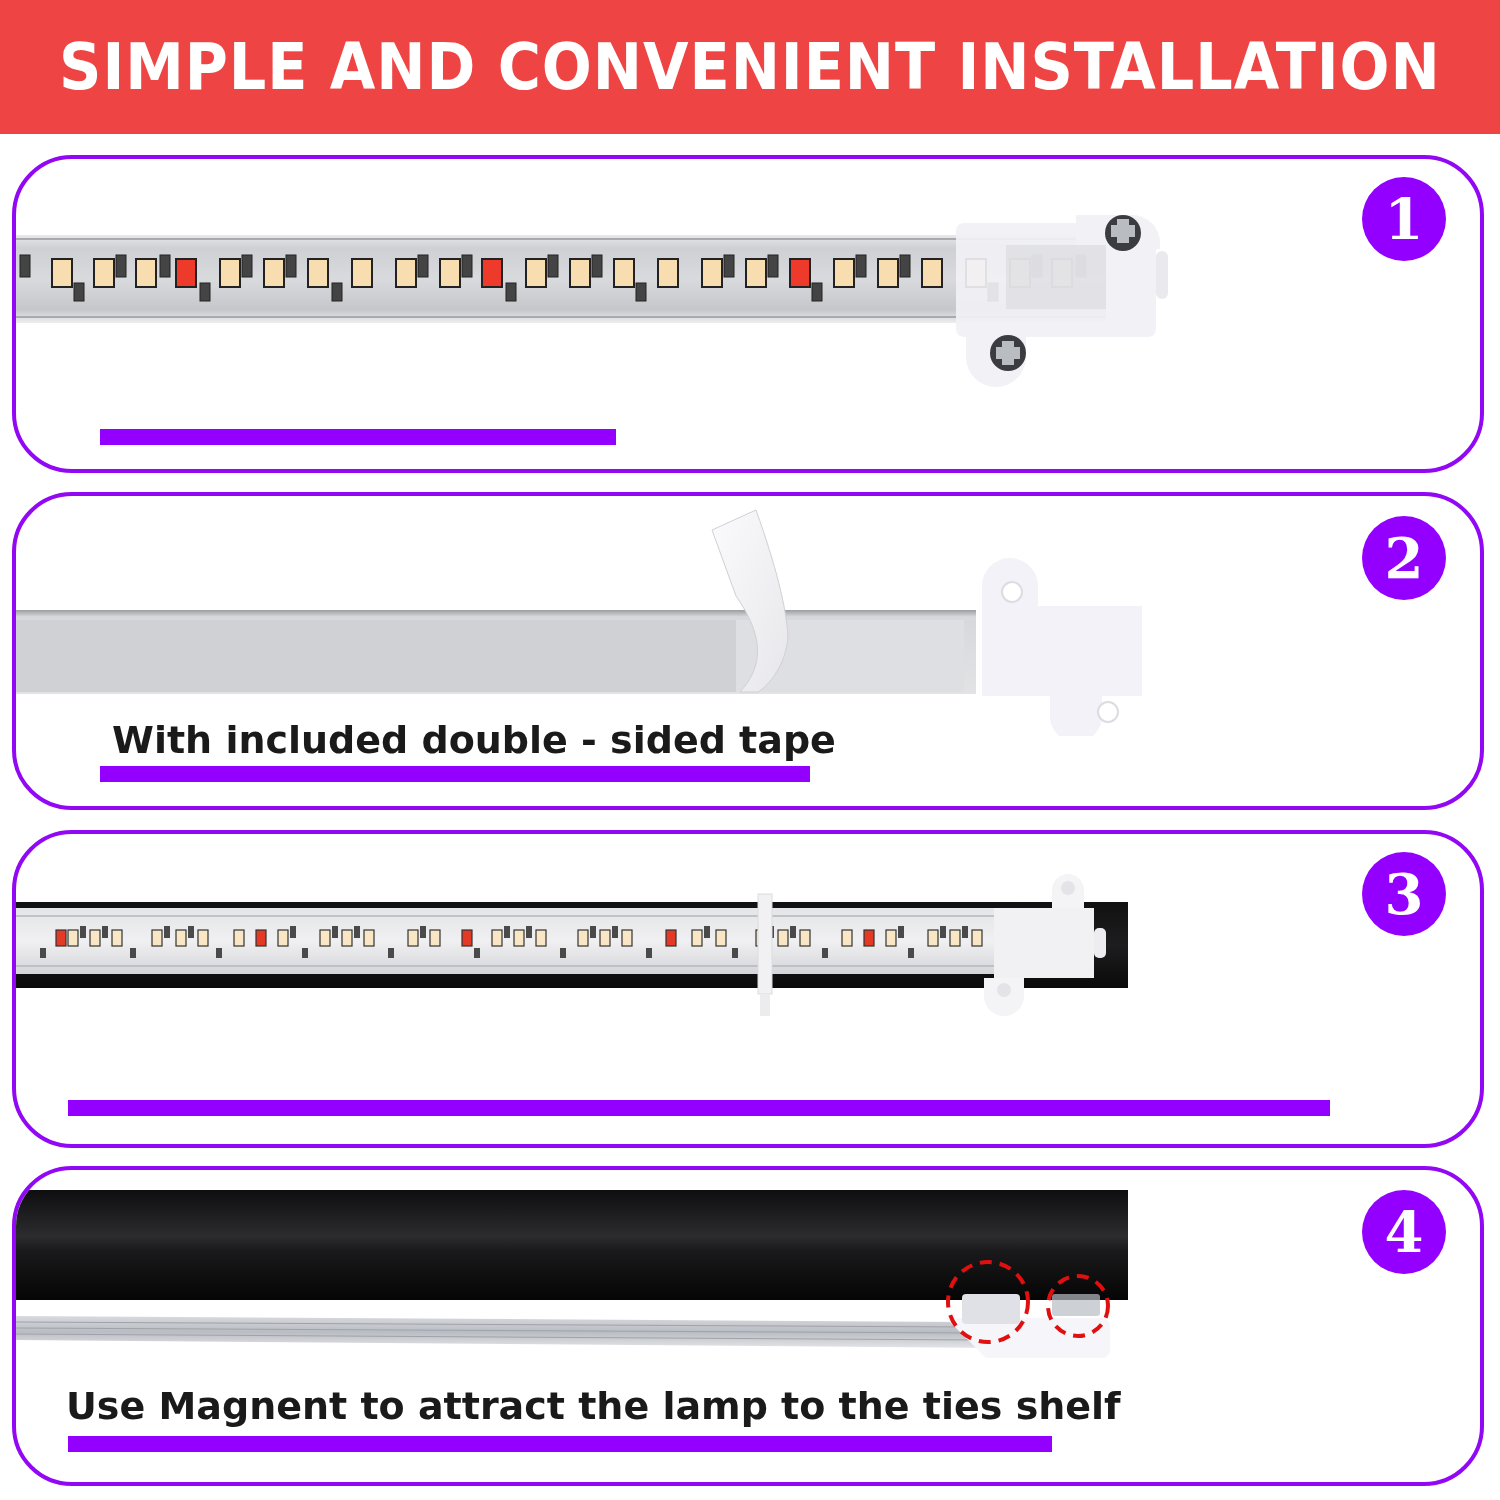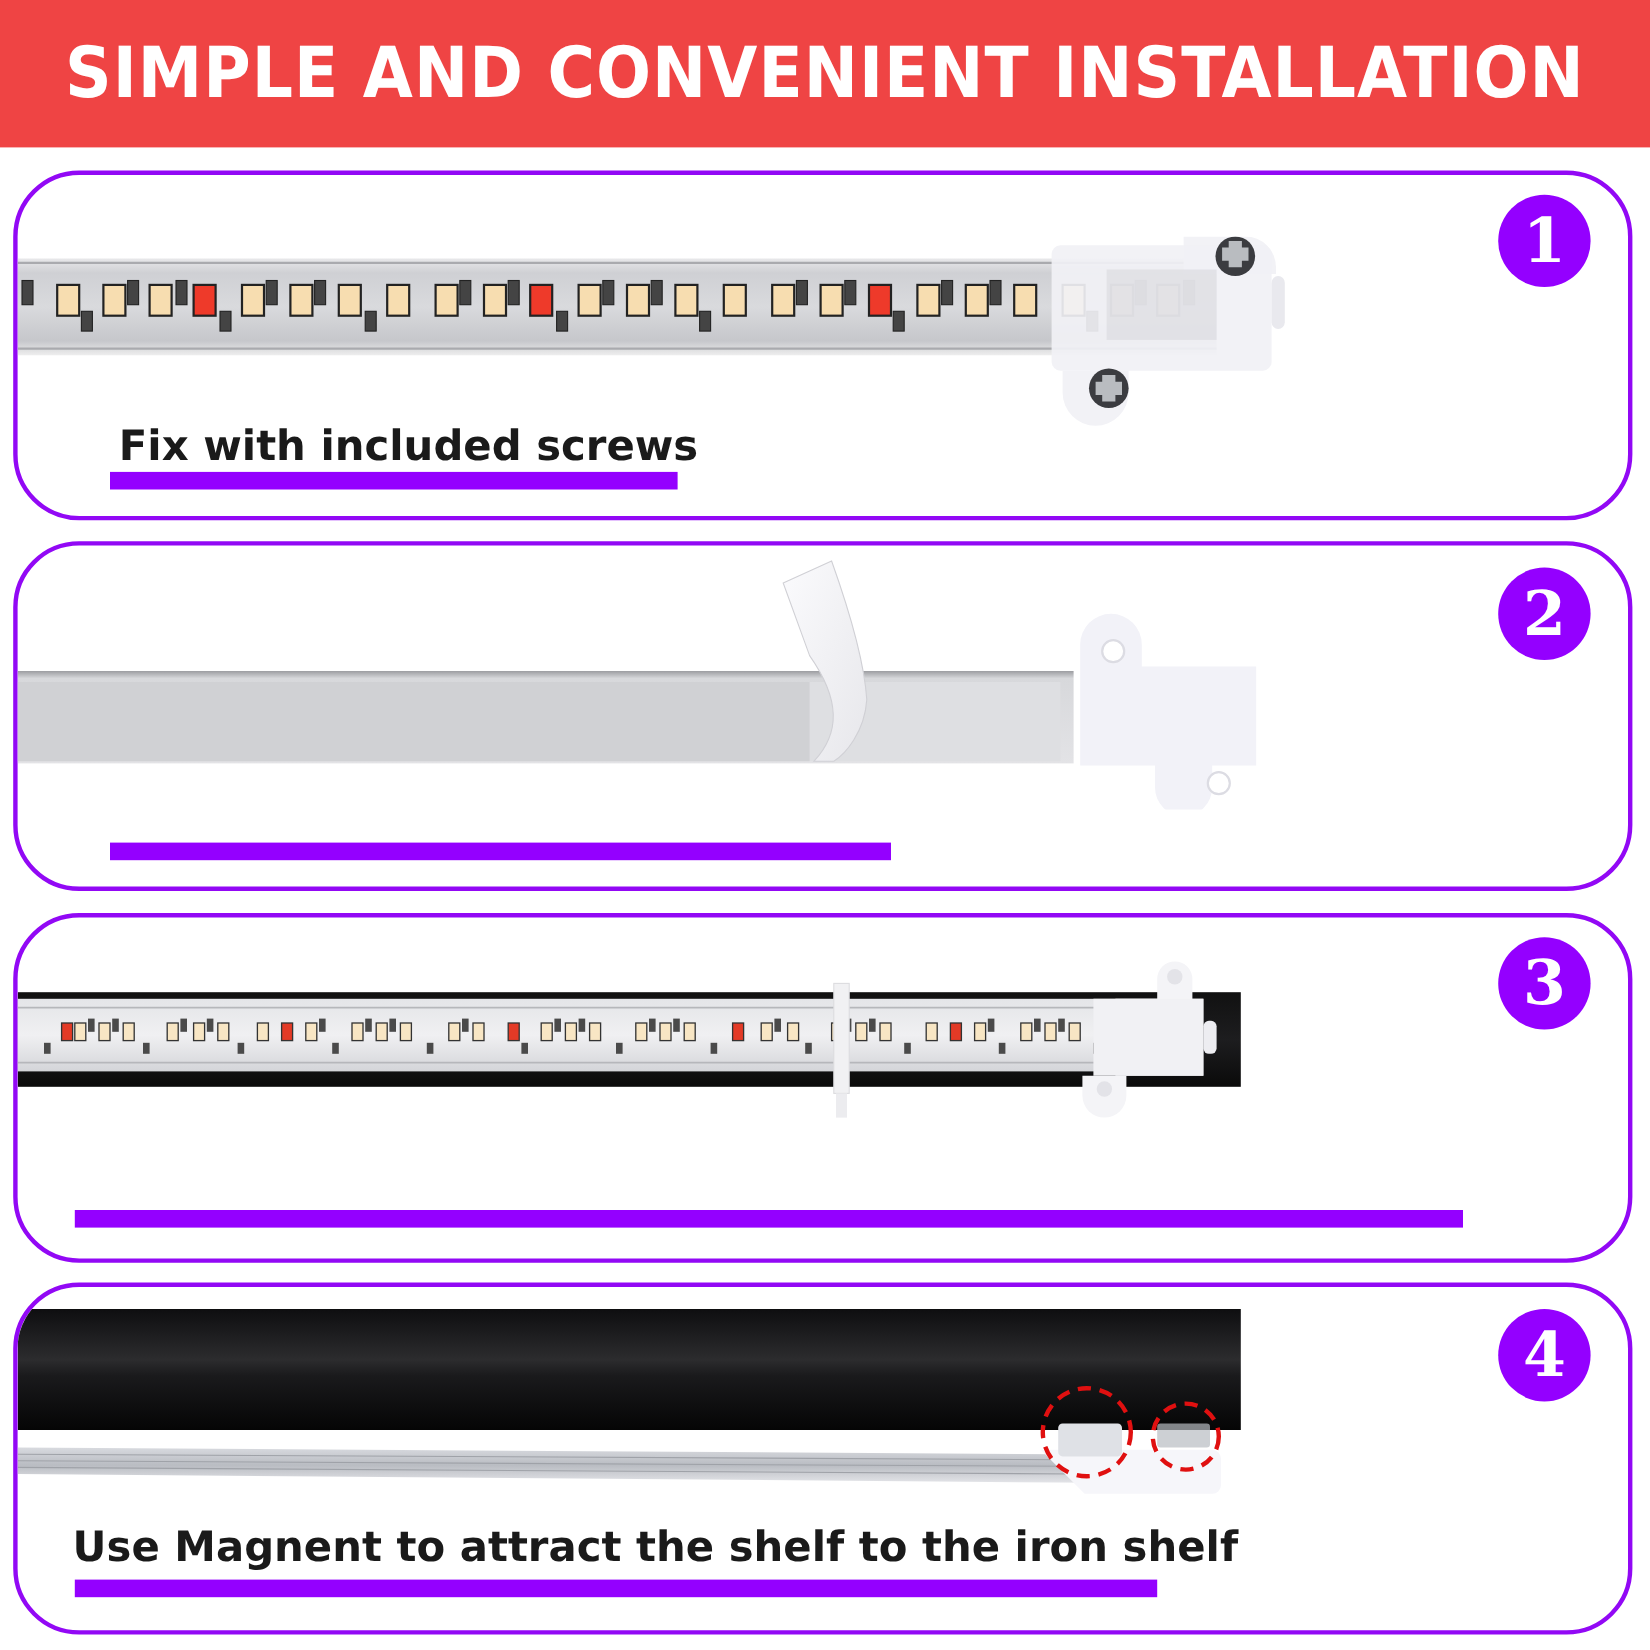--- a/index.html
+++ b/index.html
@@ -102,21 +102,20 @@
     <g>
       <circle cx="1107" cy="-8" r="18" fill="#3b3c40" transform="translate(0,26)"></circle>
       <path d="M1101 6 h12 v6 h6 v12 h-6 v6 h-12 v-6 h-6 v-12 h6z" fill="#b9bcc0" transform="translate(0,-2)"></path>
     </g>
     <g>
       <circle cx="992" cy="138" r="18" fill="#3b3c40"></circle>
       <path d="M986 126 h12 v6 h6 v12 h-6 v6 h-12 v-6 h-6 v-12 h6z" fill="#b9bcc0"></path>
     </g>
   </svg>
 
-  <span class="caption" style="left:92px;top:224px;font-size:38px;">Fix with included screws</span>
   <div class="underline" style="left:84px;top:270px;width:516px;"></div>
 </div>
 
 <div class="panel" style="top:492px;height:318px;">
   <div class="badge" style="top:20px;">2</div>
 
   <svg style="left:0;top:0;" width="1160" height="240" viewBox="0 0 1160 240">
     <defs>
       <linearGradient id="bar2" x1="0" y1="0" x2="0" y2="1">
         <stop offset="0" stop-color="#9c9da1"></stop>
@@ -133,20 +132,21 @@
     <rect x="0" y="124" width="720" height="72" fill="#bfc0c4" opacity="0.45"></rect>
     <path d="M696 34 L740 14 C760 70 770 110 772 140 C770 170 752 190 742 196 L724 196 C748 170 748 140 720 100 Z" fill="url(#peel)" stroke="#d0d0d5" stroke-width="1"></path>
 
     <g>
       <path d="M966 90 a28 28 0 0 1 56 0 v20 h104 v90 h-40 v20 a26 26 0 0 1 -52 0 v-20 h-68 z" fill="#f2f2f8"></path>
       <circle cx="996" cy="96" r="10" fill="#ffffff" stroke="#dcdce3" stroke-width="2"></circle>
       <circle cx="1092" cy="216" r="10" fill="#ffffff" stroke="#dcdce3" stroke-width="2"></circle>
     </g>
   </svg>
 
+  <span class="caption" style="left:96px;top:222px;font-size:38px;">With included double - sided tape</span>
   <div class="underline" style="left:84px;top:270px;width:710px;"></div>
 </div>
 
 <div class="panel" style="top:830px;height:318px;">
   <div class="badge" style="top:18px;">3</div>
 
   <svg style="left:0;top:30px;" width="1130" height="160" viewBox="0 0 1130 160">
     <defs>
       <linearGradient id="rod3" x1="0" y1="0" x2="0" y2="1">
         <stop offset="0" stop-color="#111"></stop>
@@ -283,15 +283,15 @@
 
     <rect x="946" y="104" width="58" height="30" rx="4" fill="#dfe1e6"></rect>
     <rect x="1036" y="104" width="48" height="22" rx="3" fill="#b8bcc2" opacity="0.7"></rect>
 
     <g fill="none" stroke="#e01010" stroke-width="4" stroke-dasharray="12 8">
       <circle cx="972" cy="112" r="40"></circle>
       <circle cx="1062" cy="116" r="30"></circle>
     </g>
   </svg>
 
-  <span class="caption" style="left:50px;top:214px;font-size:38px;">Use Magnent to attract the shelf to the iron shelf</span>
+  <span class="caption" style="left:50px;top:214px;font-size:38px;">Use Magnent to attract the lamp to the ties shelf</span>
   <div class="underline" style="left:52px;top:266px;width:984px;"></div>
 </div>
 
 </body></html>

